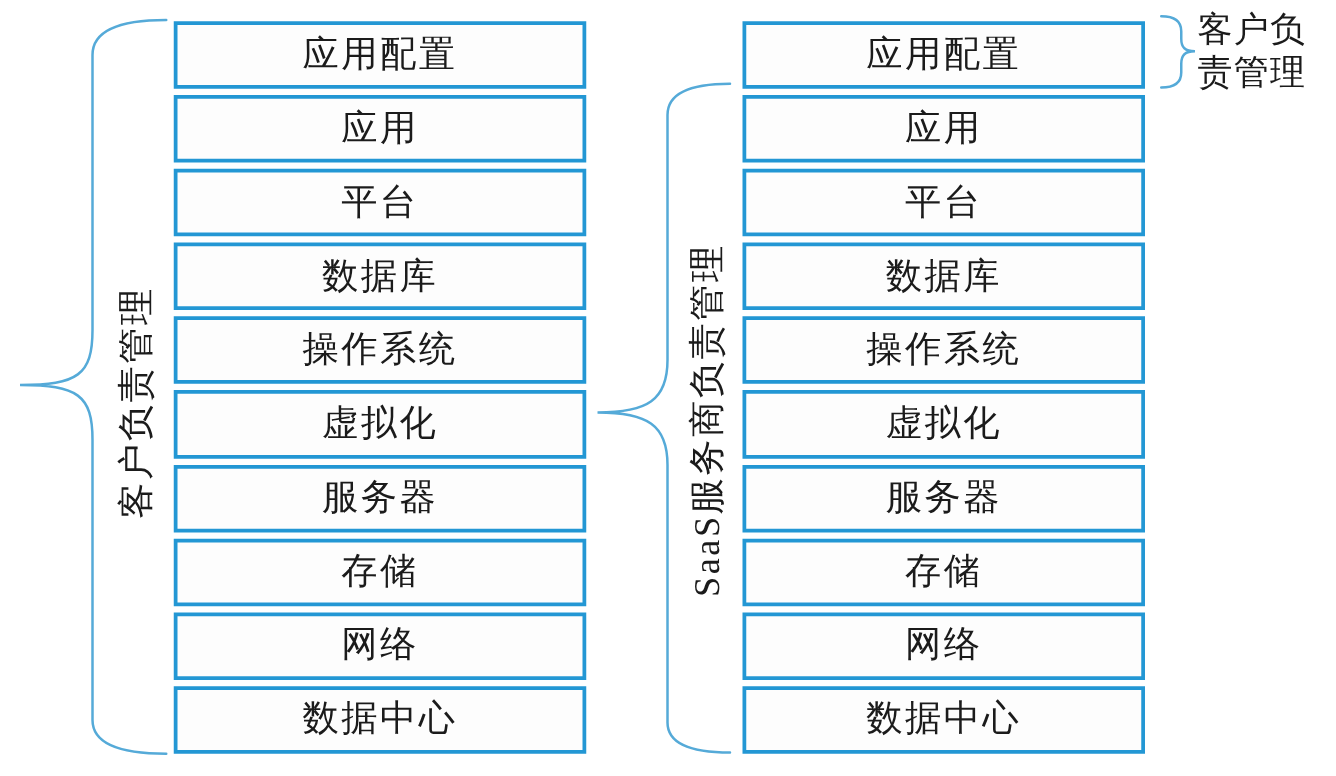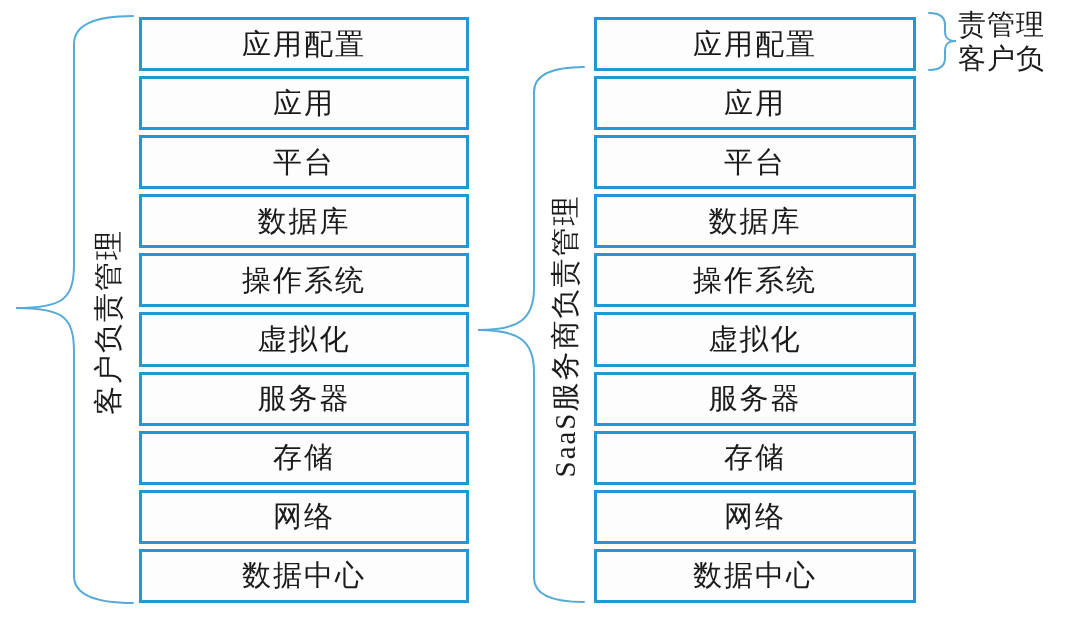--- a/index.html
+++ b/index.html
@@ -150,17 +150,17 @@
       </div>
     <div class="box">
         <span>数据中心</span>
       </div>
   </div>
 
   <div class="vlabel vlabel-left">客户负责管理</div>
   <div class="vlabel vlabel-right">SaaS服务商负责管理</div>
 
   <div class="corner-label">
+    <div>客户负</div>
     <div>责管理</div>
-    <div>客户负</div>
   </div>
 
 </div>
 
 </body></html>

